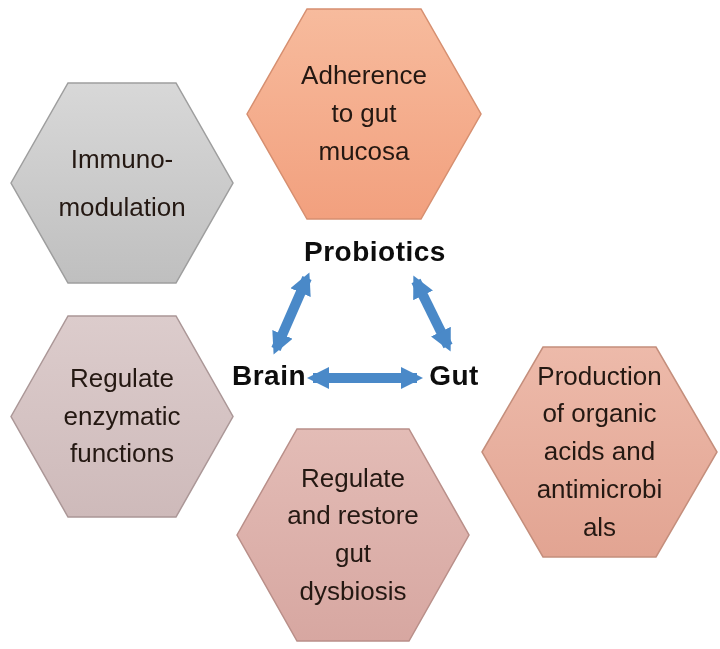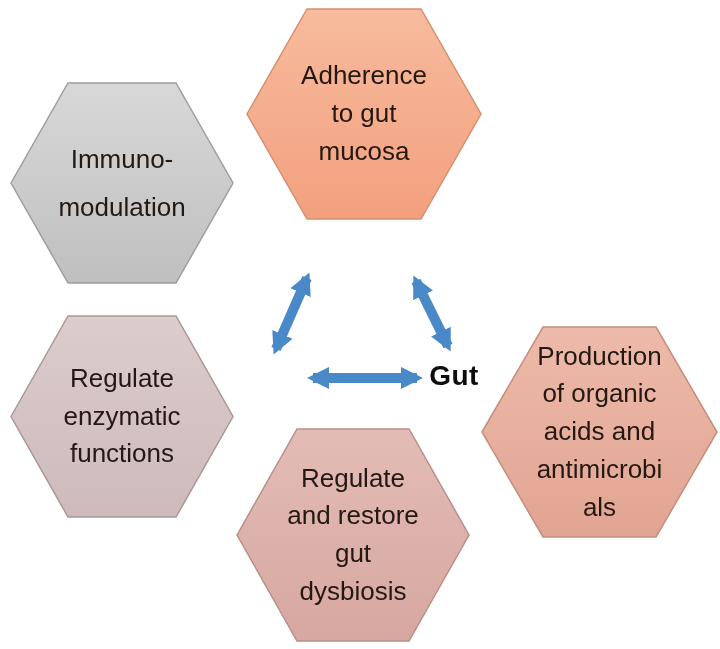--- a/index.html
+++ b/index.html
@@ -13,21 +13,21 @@
     position:absolute; inset:0; display:flex; align-items:center; justify-content:center;
     text-align:center; white-space:pre-line; font-size:26px; line-height:1.45;
     color:#241812; padding:0 8%;
   }
   
   .hex-adherence  { left:246px; top:8px;   width:236px; height:212px; }
   .hex-immuno     { left:10px;  top:82px;  width:224px; height:202px; }
   .hex-barrier    { left:483px; top:110px; width:234px; height:206px; }
   .hex-enzymatic  { left:10px;  top:315px; width:224px; height:203px; }
   .hex-dysbiosis  { left:236px; top:428px; width:234px; height:214px; }
-  .hex-production { left:481px; top:326px; width:237px; height:212px;text-decoration:underline; }
+  .hex-production { left:481px; top:346px; width:237px; height:212px;text-decoration:underline; }
 
   .hex-adherence  polygon { fill:url(#g-adherence);  stroke:#d68f70; stroke-width:1.5; }
   .hex-immuno     polygon { fill:url(#g-immuno);     stroke:#9e9e9e; stroke-width:1.5; }
   .hex-barrier    polygon { fill:url(#g-barrier);    stroke:#c79280; stroke-width:1.5; }
   .hex-enzymatic  polygon { fill:url(#g-enzymatic);  stroke:#ab9797; stroke-width:1.5; }
   .hex-dysbiosis  polygon { fill:url(#g-dysbiosis);  stroke:#b98f89; stroke-width:1.5; }
   .hex-production polygon { fill:url(#g-production); stroke:#c48e7c; stroke-width:1.5; }
 
   .hex-immuno .hex-label { line-height:1.85; }
 
@@ -131,15 +131,17 @@
       </marker>
       <marker id="ah-start" markerUnits="userSpaceOnUse" markerWidth="24" markerHeight="24" refX="16" refY="11" orient="auto-start-reverse">
         <path d="M0,0 L22,11 L0,22 Z" fill="#4a89c8"></path>
       </marker>
     </defs>
     <line x1="276" y1="349" x2="307" y2="278" stroke="#4a89c8" stroke-width="10" marker-start="url(#ah-start)" marker-end="url(#ah-end)"></line>
     <line x1="416" y1="281" x2="448" y2="346" stroke="#4a89c8" stroke-width="10" marker-start="url(#ah-start)" marker-end="url(#ah-end)"></line>
     <line x1="313" y1="378" x2="417" y2="378" stroke="#4a89c8" stroke-width="10" marker-start="url(#ah-start)" marker-end="url(#ah-end)"></line>
   </svg>
 
+  <div class="node-label label-probiotics">Probiotics</div>
+  <div class="node-label label-brain">Brain</div>
   <div class="node-label label-gut">Gut</div>
 
 </div>
 
 </body></html>

